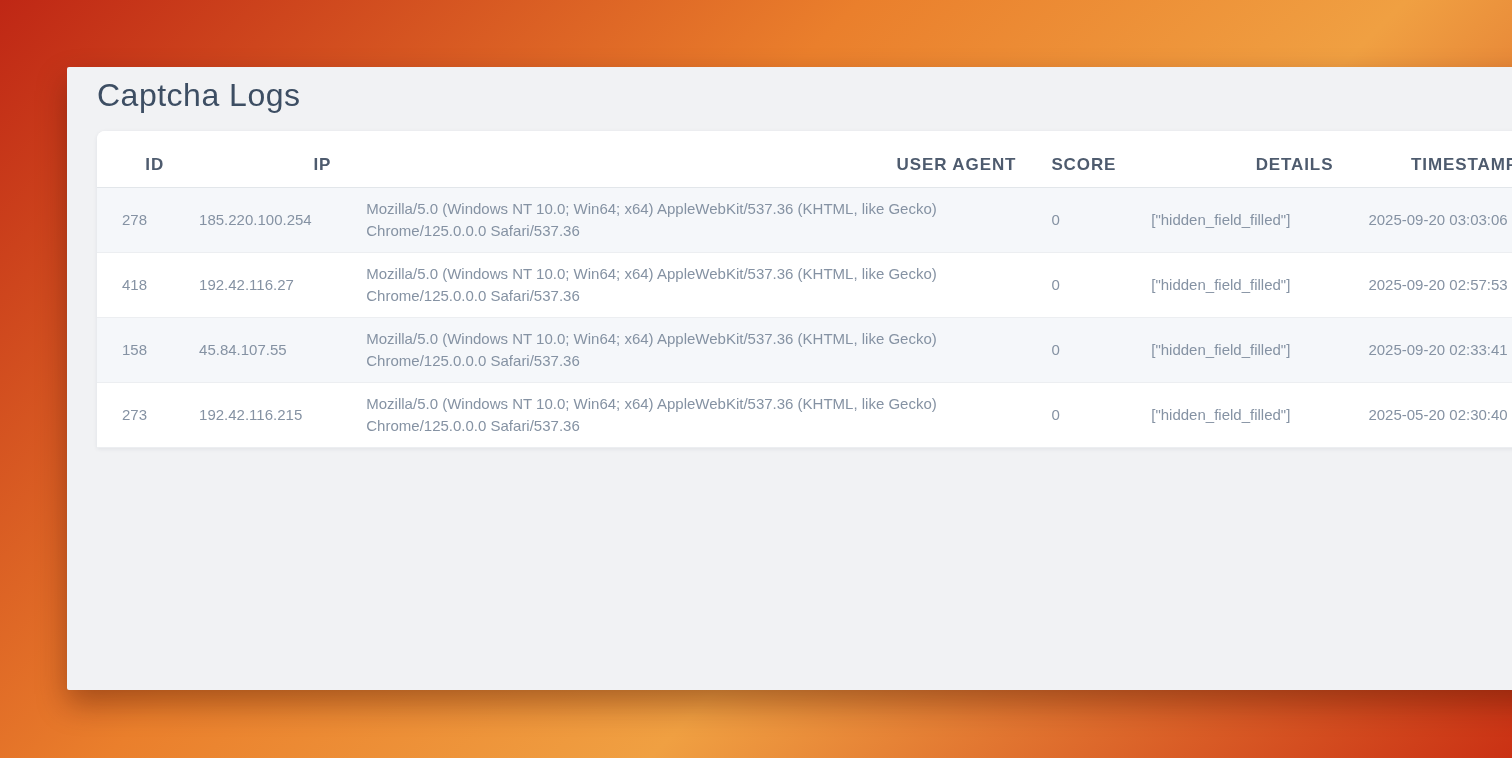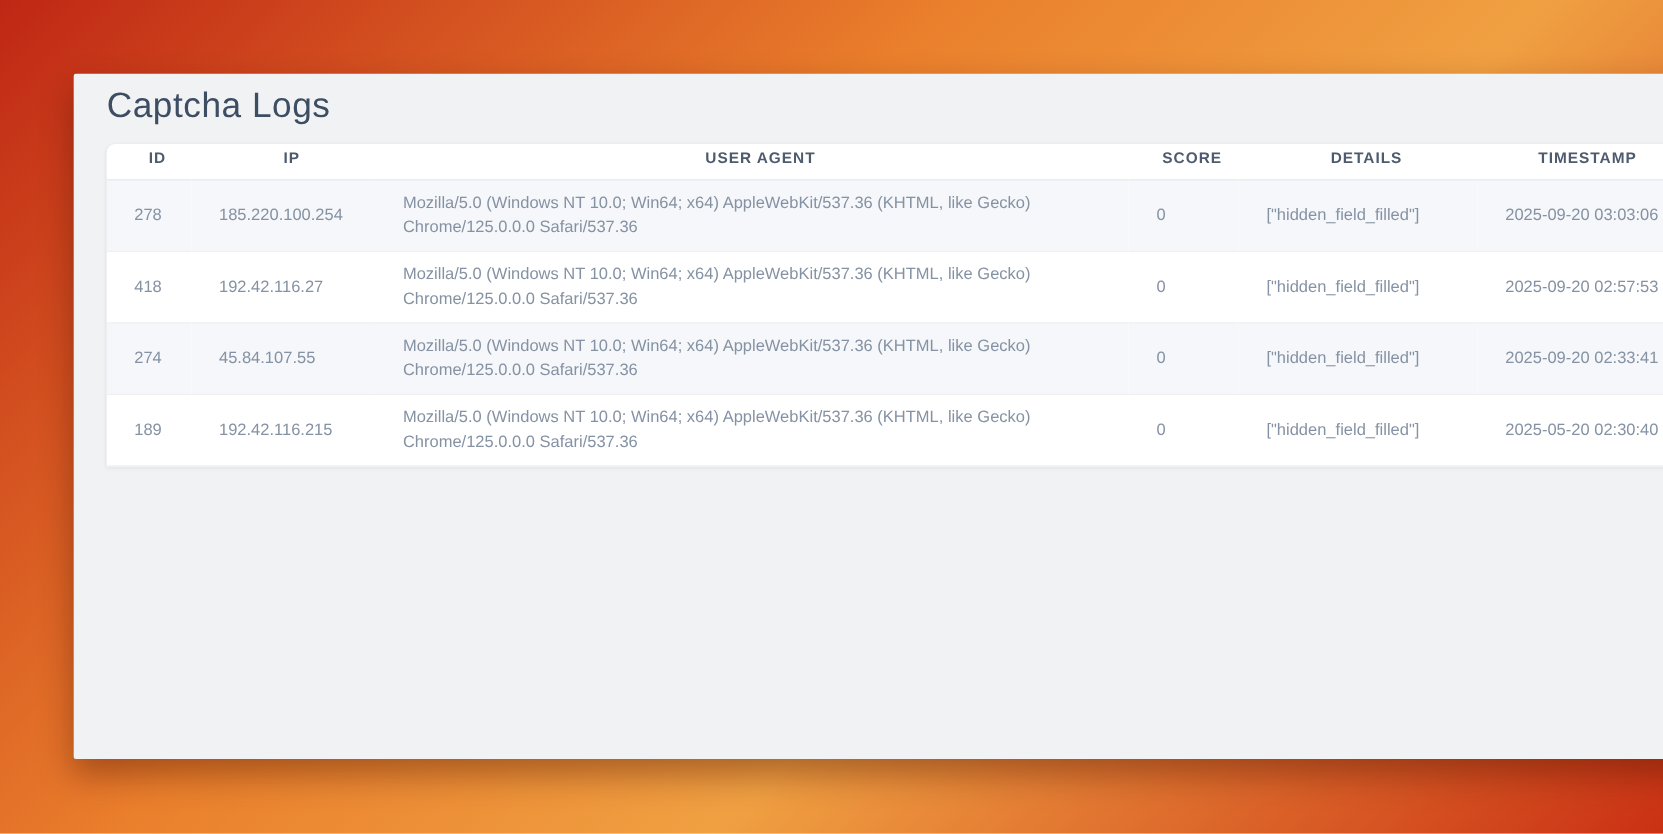--- a/index.html
+++ b/index.html
@@ -41,27 +41,27 @@
     box-shadow: 0 1px 4px rgba(30, 40, 60, 0.08);
     overflow: hidden;
   }
   table.logs {
     width: 100%;
     border-collapse: collapse;
     table-layout: fixed;
     font-size: 15px;
   }
   table.logs thead th {
-    text-align: center;
-    font-size: 14px;
+    text-align: right;
+    font-size: 17px;
     font-weight: bold;
     letter-spacing: 0.9px;
     color: var(--header_text);
     background: var(--table_bg);
-    padding: 4px 10px 12px 25px;
+    padding: 24px 10px 12px 25px;
     border-bottom: 1px solid var(--header_border);
     text-transform: uppercase;
     white-space: nowrap;
   }
   table.logs tbody td {
     color: var(--body_text);
     padding: 10px 10px 10px 25px;
     line-height: 22px;
     vertical-align: middle;
     border-bottom: 1px solid var(--row_border);
@@ -109,29 +109,29 @@
   </tr>
             <tr>
     <td class="cell-id">418</td>
     <td class="cell-ip">192.42.116.27</td>
     <td class="cell-user-agent">Mozilla/5.0 (Windows NT 10.0; Win64; x64) AppleWebKit/537.36 (KHTML, like Gecko) Chrome/125.0.0.0 Safari/537.36</td>
     <td class="cell-score">0</td>
     <td class="cell-details">["hidden_field_filled"]</td>
     <td class="cell-timestamp">2025-09-20 02:57:53</td>
   </tr>
             <tr>
-    <td class="cell-id">274</td>
+    <td class="cell-id">158</td>
     <td class="cell-ip">45.84.107.55</td>
     <td class="cell-user-agent">Mozilla/5.0 (Windows NT 10.0; Win64; x64) AppleWebKit/537.36 (KHTML, like Gecko) Chrome/125.0.0.0 Safari/537.36</td>
     <td class="cell-score">0</td>
     <td class="cell-details">["hidden_field_filled"]</td>
     <td class="cell-timestamp">2025-09-20 02:33:41</td>
   </tr>
             <tr>
-    <td class="cell-id">189</td>
+    <td class="cell-id">273</td>
     <td class="cell-ip">192.42.116.215</td>
     <td class="cell-user-agent">Mozilla/5.0 (Windows NT 10.0; Win64; x64) AppleWebKit/537.36 (KHTML, like Gecko) Chrome/125.0.0.0 Safari/537.36</td>
     <td class="cell-score">0</td>
     <td class="cell-details">["hidden_field_filled"]</td>
     <td class="cell-timestamp">2025-05-20 02:30:40</td>
   </tr>
           </tbody>
       </table>
     </div>
   </div>

